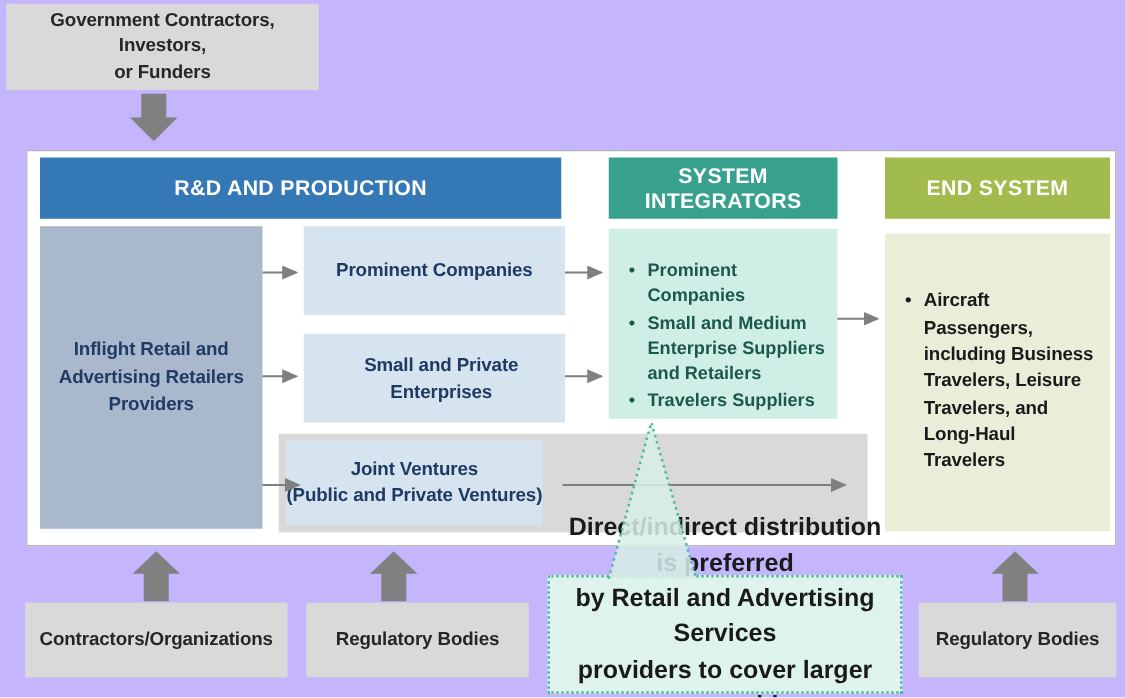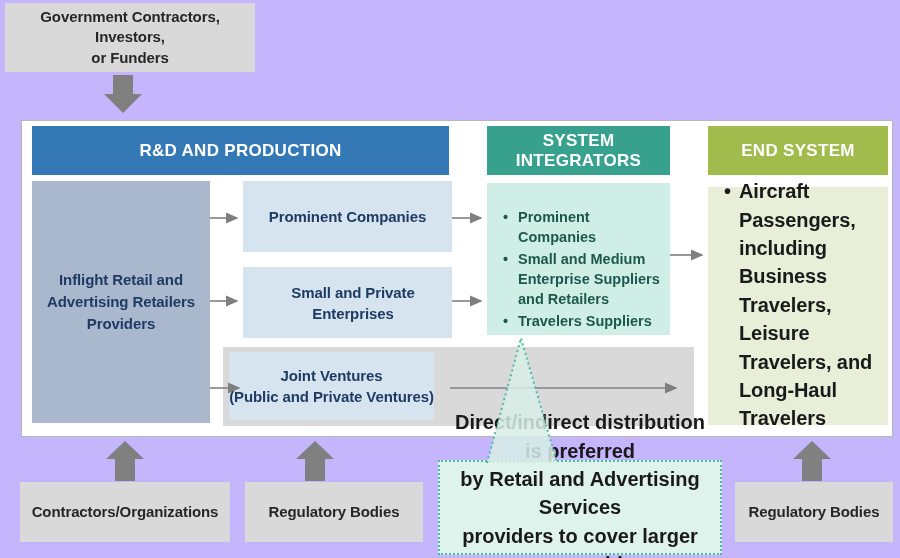--- a/index.html
+++ b/index.html
@@ -27,21 +27,21 @@
   .bluebox{background:var(--light-blue-box);color:var(--navy-text);font-weight:700;font-size:15px;line-height:1.4;letter-spacing:-0.1px;z-index:2;}
   .prominent{left:243px;top:181px;width:209px;height:71px;}
   .smallpriv{left:243px;top:267px;width:209px;height:71px;padding-left:11px;}
   .band{left:223px;top:347px;width:471px;height:79px;background:var(--gray-box);z-index:1;}
   .jv{left:229px;top:352px;width:205px;height:68px;z-index:2;}
   .si-panel{left:487px;top:183px;width:183px;height:152px;background:var(--si-panel);color:var(--teal-text);z-index:2;}
   .eu-panel{left:708px;top:187px;width:180px;height:238px;background:var(--eu-panel);color:#1a1a1a;z-index:2;
     display:flex;align-items:center;}
   ul.blist{margin:0;padding:0;list-style:none;font-weight:700;}
   .si-panel ul.blist{padding:24px 8px 0 14px;font-size:14.5px;line-height:1.38;}
-  .eu-panel ul.blist{padding:0 10px 0 14px;font-size:20px;line-height:1.42;letter-spacing:-0.1px;}
+  .eu-panel ul.blist{padding:0 10px 0 14px;font-size:15px;line-height:1.42;letter-spacing:-0.1px;}
   ul.blist li{position:relative;padding-left:17px;margin-bottom:2px;}
   ul.blist li::before{content:"\2022";position:absolute;left:2px;}
   
   .researchers{left:20px;top:482px;width:210px;height:60px;z-index:2;}
   .reg-mid{left:245px;top:482px;width:178px;height:60px;z-index:2;}
   .reg-right{left:735px;top:482px;width:158px;height:60px;z-index:2;}
   
   .callout{left:438px;top:460px;width:284px;height:95px;background:var(--callout-bg);
     border:2px dotted var(--callout-border);color:#1a1a1a;font-weight:700;font-size:20px;
     line-height:1.42;z-index:2;padding:4px 6px;}

